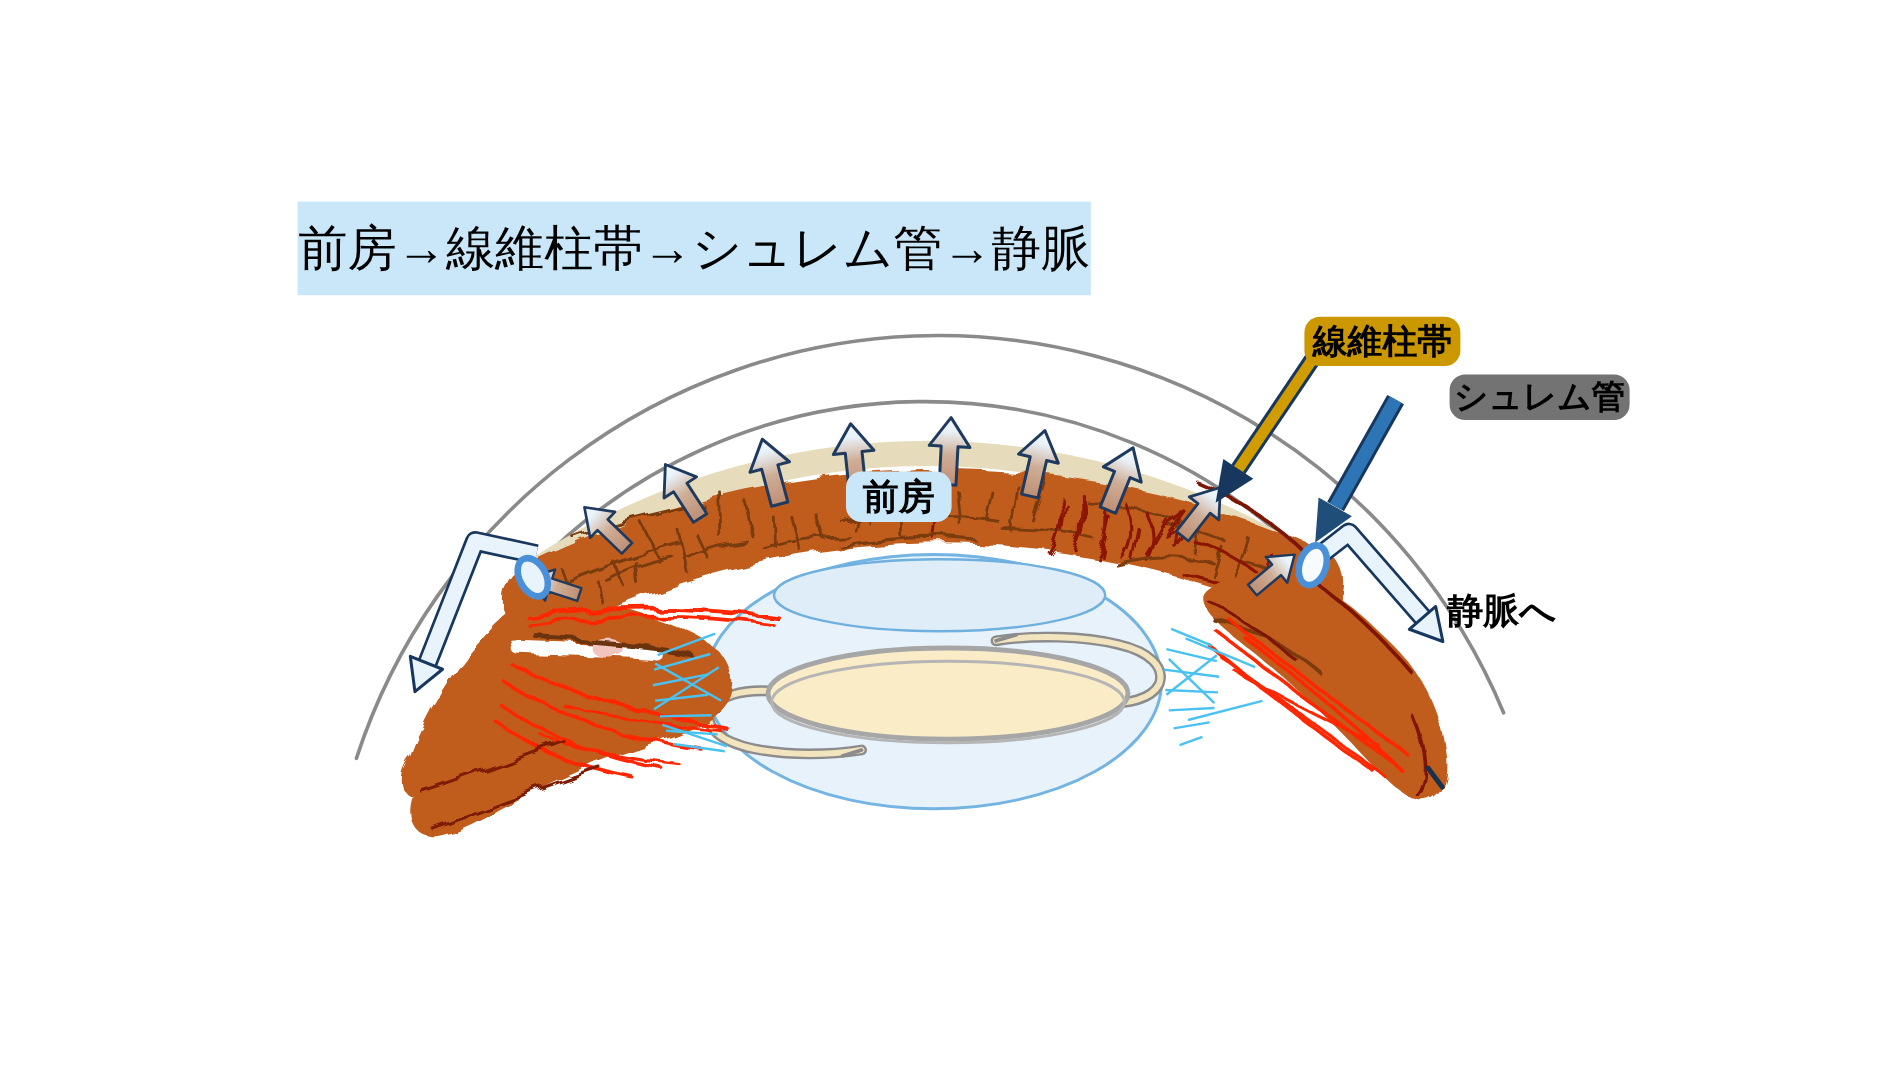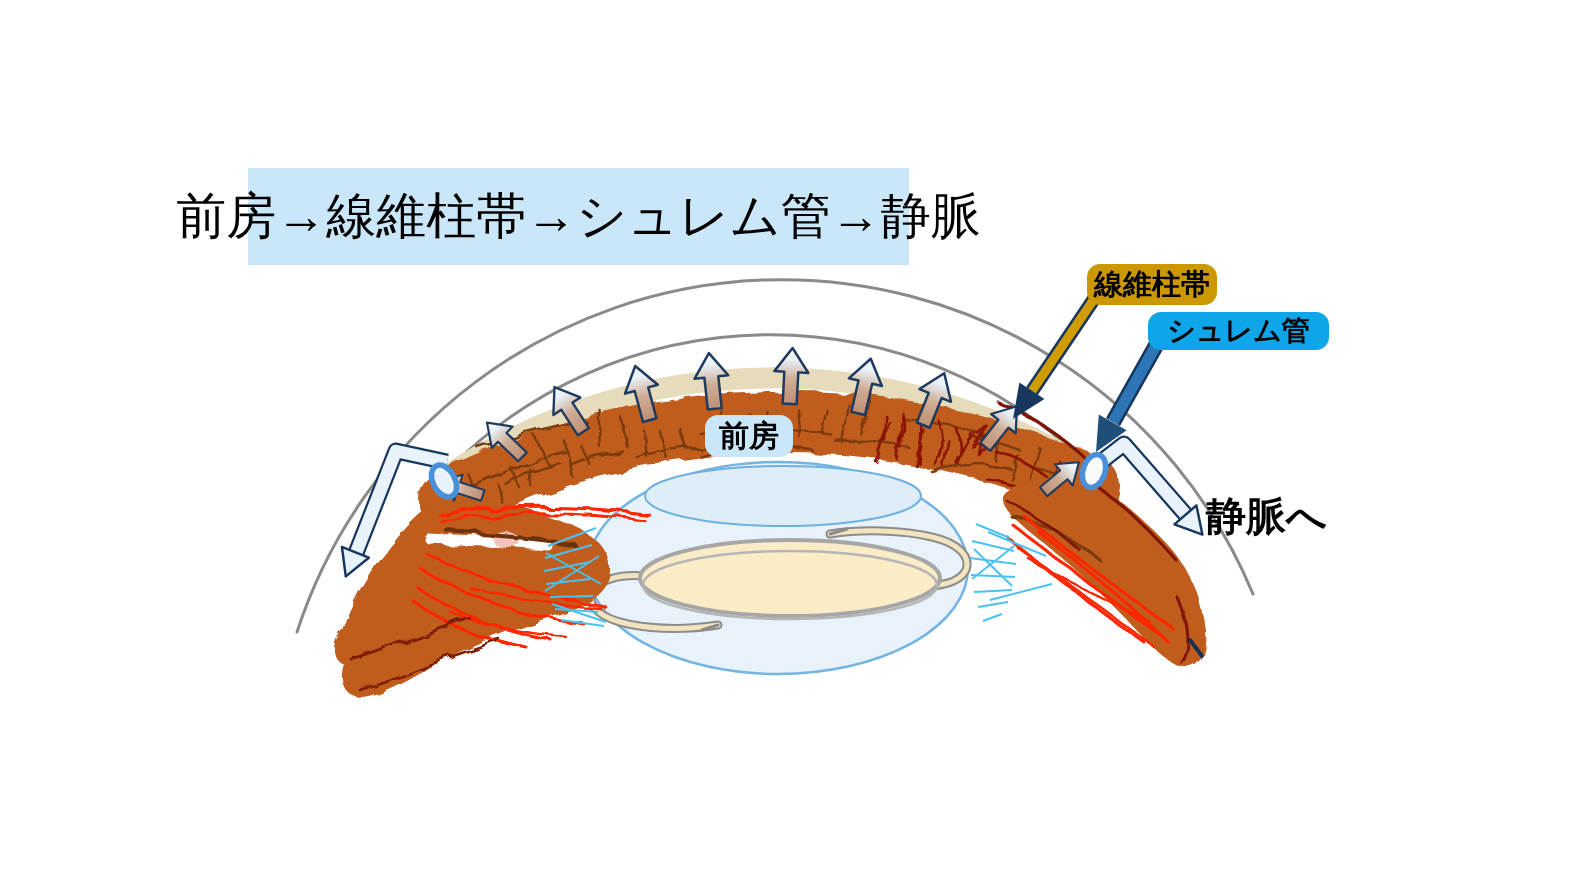--- a/index.html
+++ b/index.html
@@ -1,29 +1,29 @@
 <!DOCTYPE html>
 <html><head>
 <meta charset="utf-8">
 <style>
   html,body{margin:0;padding:0;background:#ffffff;}
   #stage{position:relative;width:1580px;height:889px;background:#ffffff;overflow:hidden;
          font-family:"Liberation Sans","DejaVu Sans",sans-serif;}
   #diagram{position:absolute;left:0;top:0;}
   .txt{position:absolute;color:#000;white-space:nowrap;}
   #page-title{left:136px;top:78px;font-size:44px;font-weight:bold;letter-spacing:1px;}
-  #flow-box{left:248px;top:168px;width:661px;height:97px;background:#C9E7F8;
+  #flow-box{left:248px;top:168px;width:661px;height:78px;background:#C9E7F8;
             display:flex;align-items:center;justify-content:center;
-            font-family:"Liberation Serif","DejaVu Serif",serif;font-size:50px;font-weight:400;}
+            font-family:"Liberation Serif","DejaVu Serif",serif;font-size:41px;font-weight:400;}
   .tag{position:absolute;display:flex;align-items:center;justify-content:center;
        font-weight:bold;color:#000;border-radius:13px;}
   #label-trabecular{left:1087px;top:264px;width:130px;height:41px;background:#CB9800;font-size:29px;}
-  #label-schlemm{left:1148px;top:312px;width:181px;height:38px;background:#0ea5e9;font-size:28px;}
-  #label-anterior{left:705px;top:415px;width:88px;height:42px;background:#C9E7F8;font-size:30px;}
-  #label-vein{left:1206px;top:489px;font-size:40px;font-weight:bold;}
+  #label-schlemm{left:1208px;top:312px;width:150px;height:38px;background:#737373;font-size:28px;}
+  #label-anterior{left:705px;top:393px;width:88px;height:42px;background:#C9E7F8;font-size:30px;}
+  #label-vein{left:1206px;top:489px;font-size:30px;font-weight:bold;}
 </style>
 </head>
 <body>
 
 <div id="stage">
 
 <svg id="diagram" width="1580" height="889" viewBox="0 0 1580 889">
   <defs>
     <filter id="rough" x="-30%" y="-30%" width="160%" height="160%">
       <feTurbulence type="fractalNoise" baseFrequency="0.035" numOctaves="3" result="n" seed="7"></feTurbulence>

